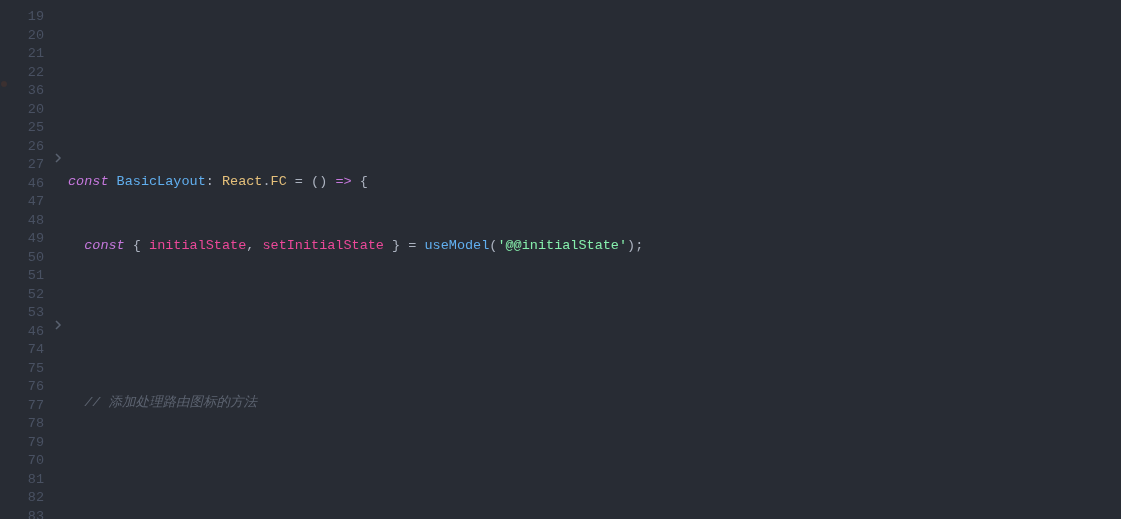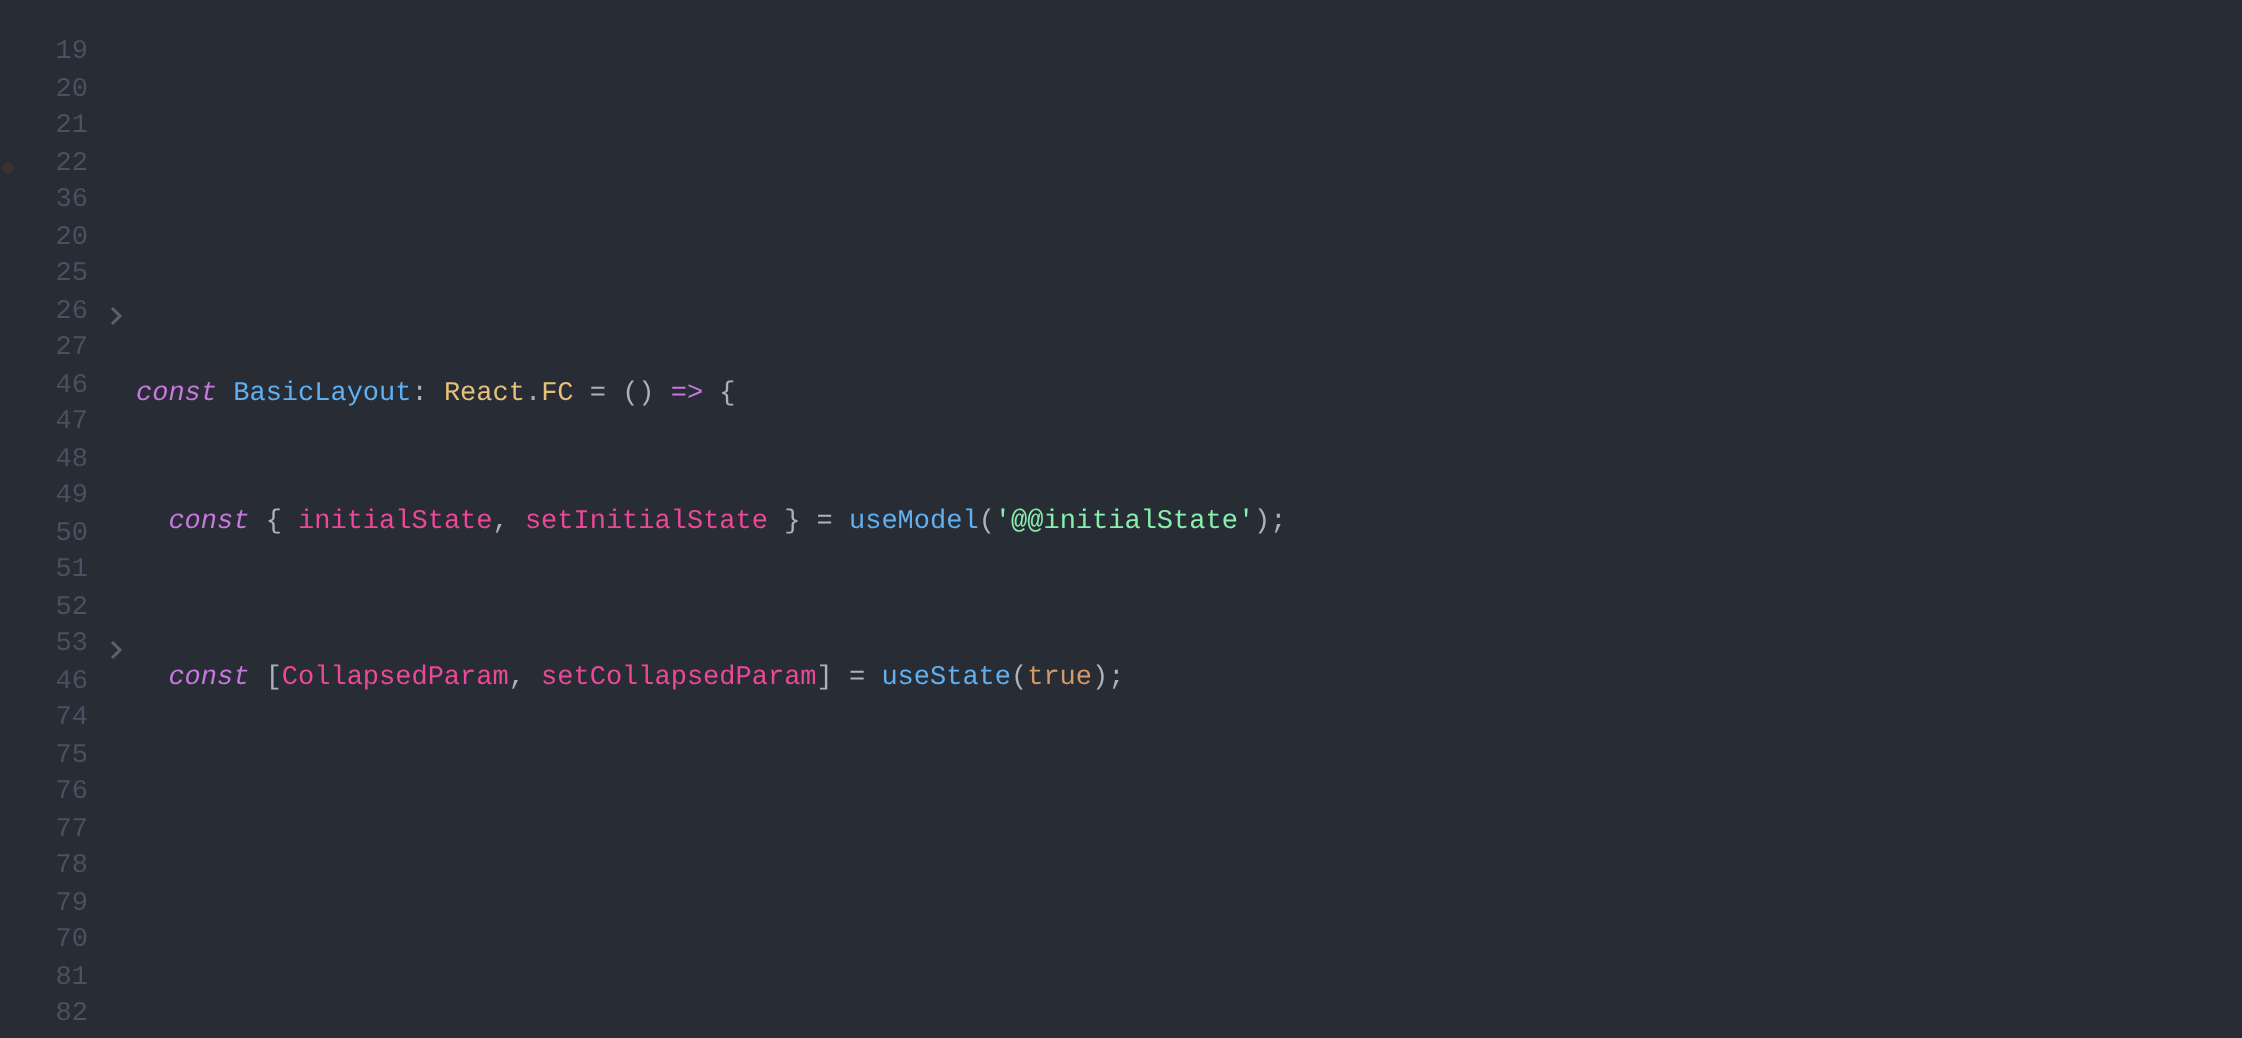--- a/index.html
+++ b/index.html
@@ -1,23 +1,23 @@
 <!DOCTYPE html>
 <html><head>
 <meta charset="utf-8">
 <style>
   * { margin: 0; padding: 0; box-sizing: border-box; }
   html, body { width: 1121px; height: 519px; overflow: hidden; background: #282c34; font-family: Consolas, "Courier New", monospace; font-size: 13.5px; }
   .editor { display: flex; width: 100%; height: 100%; }
-  .gutter { flex: 0 0 42px; background: #282c34; color: #495162; text-align: right; padding-right: 6px; user-select: none; padding-top: 18px; }
+  .gutter { flex: 0 0 42px; background: #282c34; color: #495162; text-align: right; padding-right: 6px; user-select: none; padding-top: 8px; }
   .gutter .ln { height: 18.5px; line-height: 18.5px; }
   .fold-col { flex: 0 0 16px; background: #282c34; padding-top: 1px; }
   .fold-col .fc { height: 18.5px; line-height: 18.5px; display:flex; align-items:center; justify-content:center; color:#5a6270; cursor:pointer;}
   .fold-col .fc svg { width:10px; height:10px; }
-  .code { flex: 1 1 auto; background: #282c34; padding-top: 17px; white-space: pre; color:#abb2bf; overflow:hidden; position:relative;}
+  .code { flex: 1 1 auto; background: #282c34; padding-top: 1px; white-space: pre; color:#abb2bf; overflow:hidden; position:relative;}
   .code .line { height: 18.5px; line-height: 18.5px; position:relative; overflow:visible; padding-left:2px;}
   .k  { color:#c678dd; font-style:italic;}     
   .k2 { color:#c678dd;}
   .s  { color:#86efac;}     
   .fn { color:#61afef;}
   .id { color:#ec4899;}     
   .id2{ color:#d19a66;}
   .p  { color:#abb2bf;}     
   .c  { color:#5c6370; font-style:italic;}  
   .ty { color:#e5c07b;}
@@ -138,24 +138,24 @@
     
     <div class="line"></div>
     
     <div class="line"></div>
     
     <div class="line"><span class="k">const</span><span class="fn"> BasicLayout</span><span class="p">: </span><span class="ty">React</span><span class="p">.</span><span class="ty">FC</span><span class="p"> = () </span><span class="k2">=&gt;</span><span class="p"> {</span></div>
     
     <div class="line"><span class="k">  const</span><span class="p"> { </span><span class="id">initialState</span><span class="p">, </span><span class="id">setInitialState</span><span class="p"> } = </span><span class="fn">useModel</span><span class="p">(</span><span class="s">'@@initialState'</span><span class="p">);</span></div>
     
     
-    <div class="line"><span class="k">  const</span><span class="p"> [</span><span class="id">CollapsedParam</span><span class="p">, </span><span class="id">setCollapsedParam</span><span class="p">] = </span><span class="fn">useState</span><span class="p">(</span><span class="id2">true</span><span class="p">);</span></div>
     
     <div class="line"></div>
     
+    <div class="line"><span class="c">  // 添加处理路由图标的方法</span></div>
     
     
     
     
     
     
     
     
     
     

